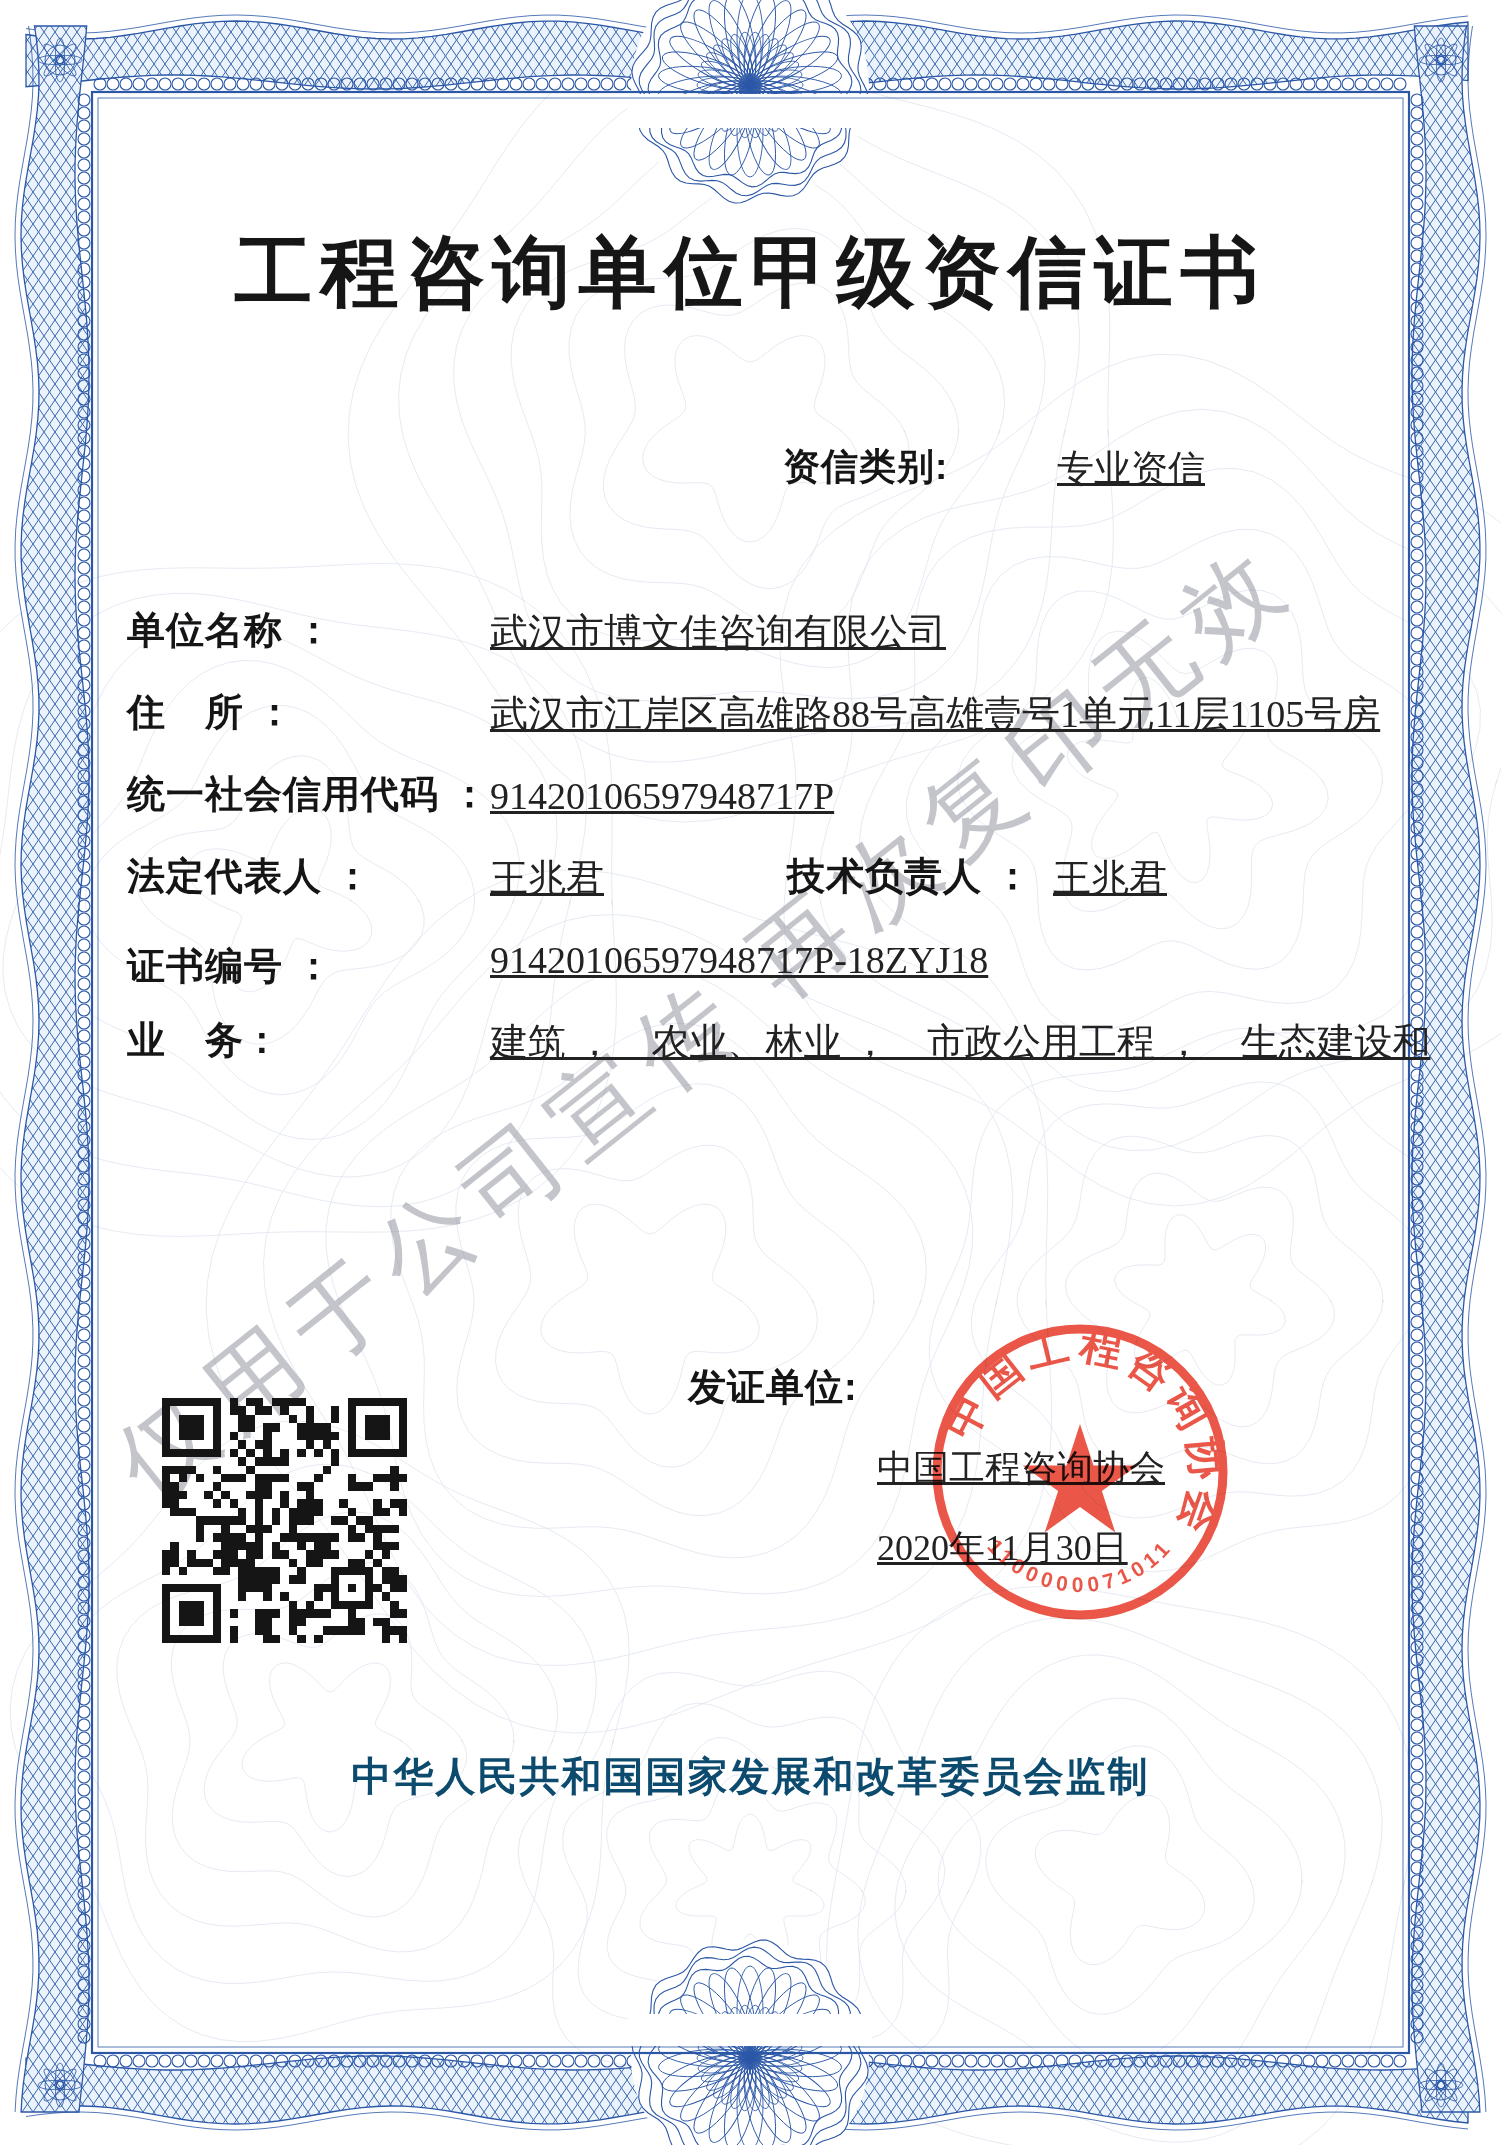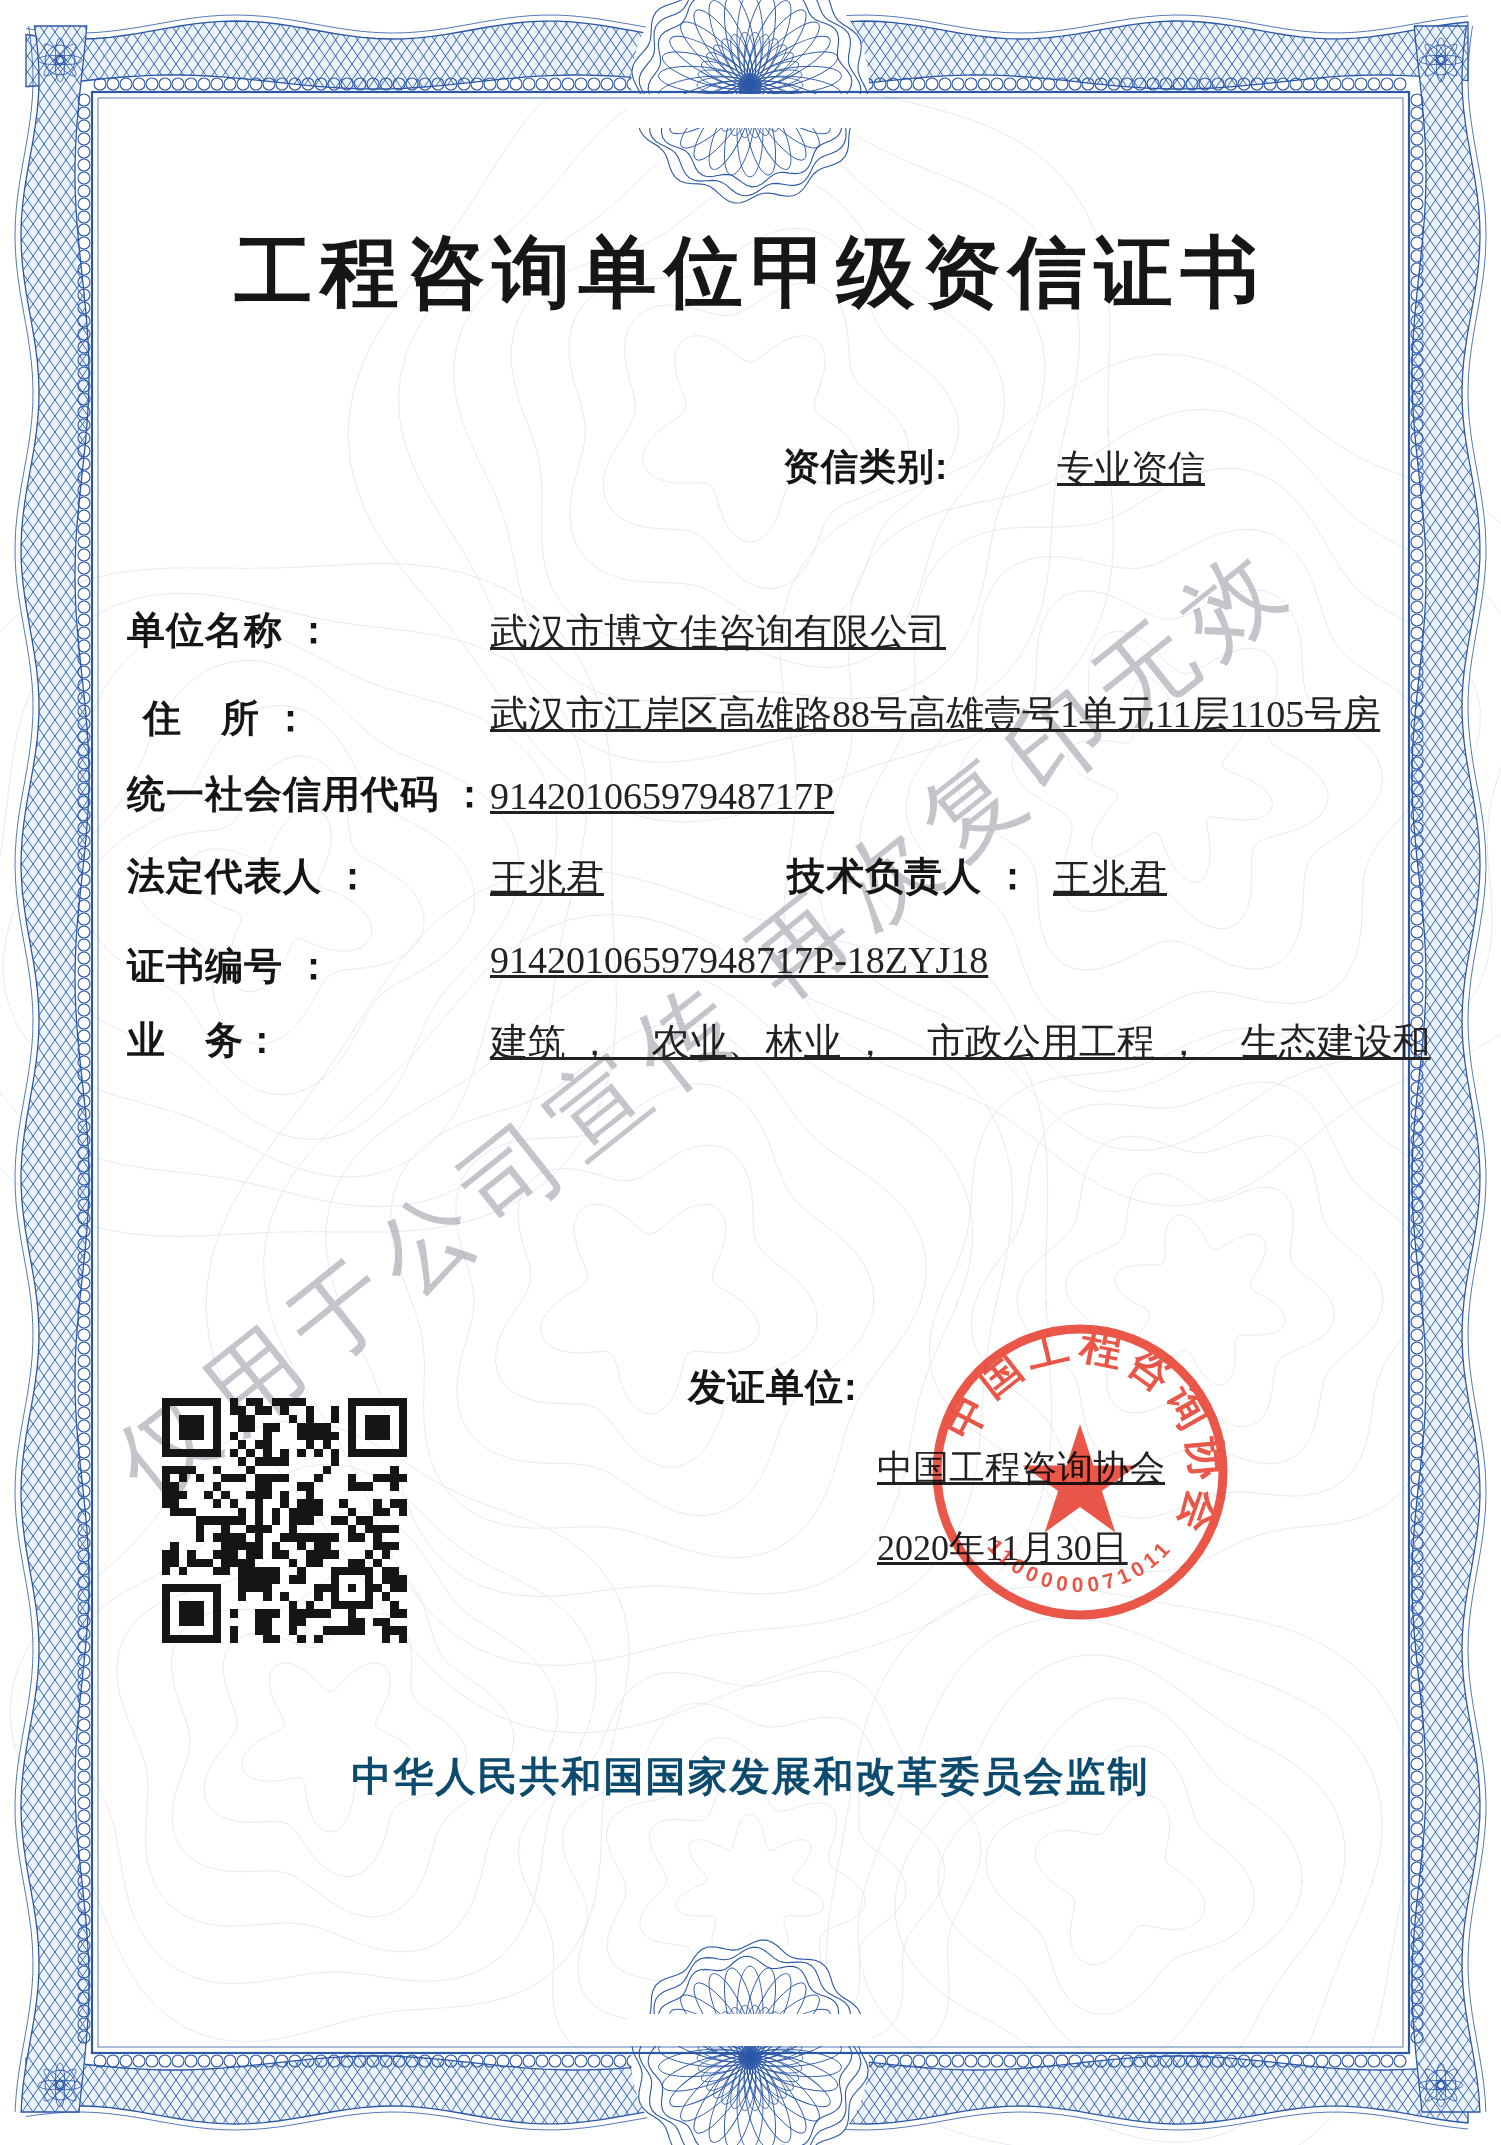--- a/index.html
+++ b/index.html
@@ -768,21 +768,21 @@
   <div class="watermark">仅用于公司宣传 再次复印无效</div>
 
   <div class="title">工程咨询单位甲级资信证书</div>
 
   <div class="lbl" style="left:783px;top:448px;font-size:37px;text-align:right;">资信类别:</div>
   <div class="val" style="left:1057px;top:450px;font-size:37px;">专业资信</div>
 
   <div class="lbl" style="left:127px;top:611px;">单位名称 ：</div>
   <div class="val" style="left:490px;top:613px;">武汉市博文佳咨询有限公司</div>
 
-  <div class="lbl" style="left:143px;top:693px;margin-top:6px;">住　所 ：</div>
+  <div class="lbl" style="left:127px;top:693px;">住　所 ：</div>
   <div class="val" style="left:490px;top:695px;">武汉市江岸区高雄路88号高雄壹号1单元11层1105号房</div>
 
   <div class="lbl" style="left:127px;top:775px;">统一社会信用代码 ：</div>
   <div class="val" style="left:490px;top:777px;">91420106597948717P</div>
 
   <div class="lbl" style="left:127px;top:857px;">法定代表人 ：</div>
   <div class="val" style="left:490px;top:859px;">王兆君</div>
 
   <div class="lbl" style="left:787px;top:857px;">技术负责人 ：</div>
   <div class="val" style="left:1053px;top:859px;">王兆君</div>

